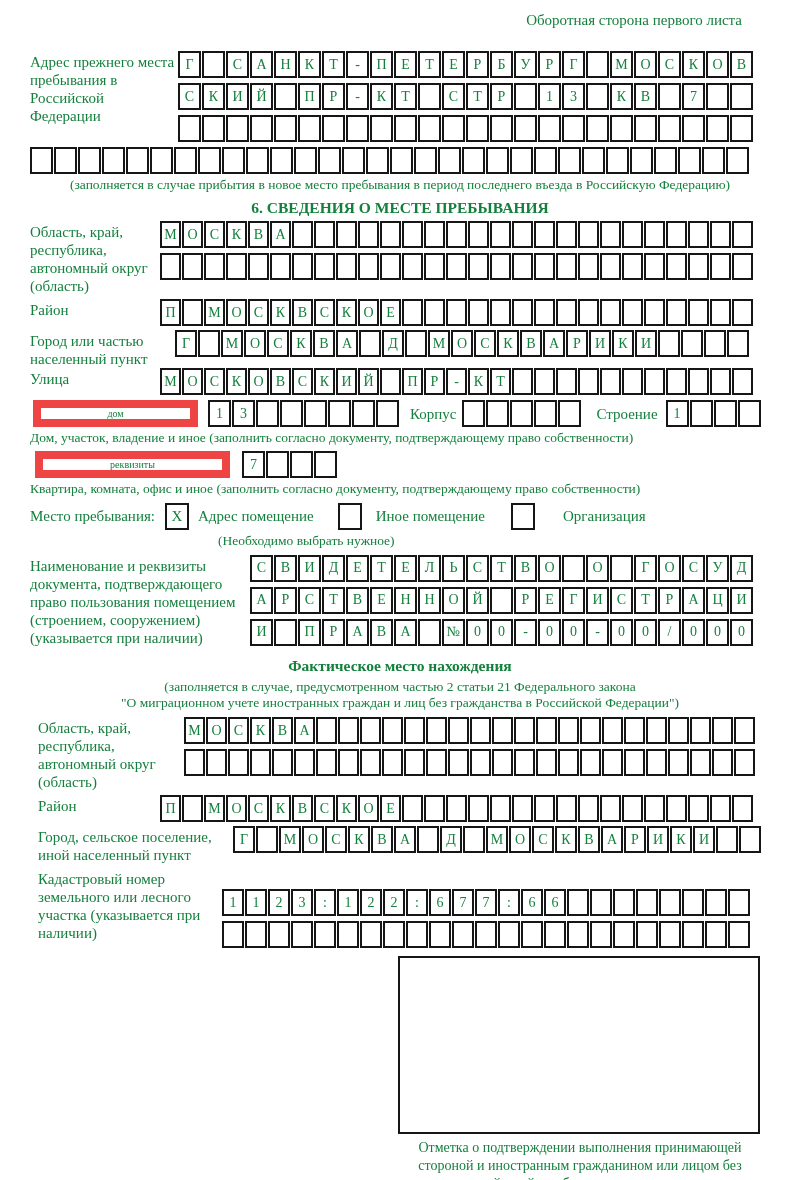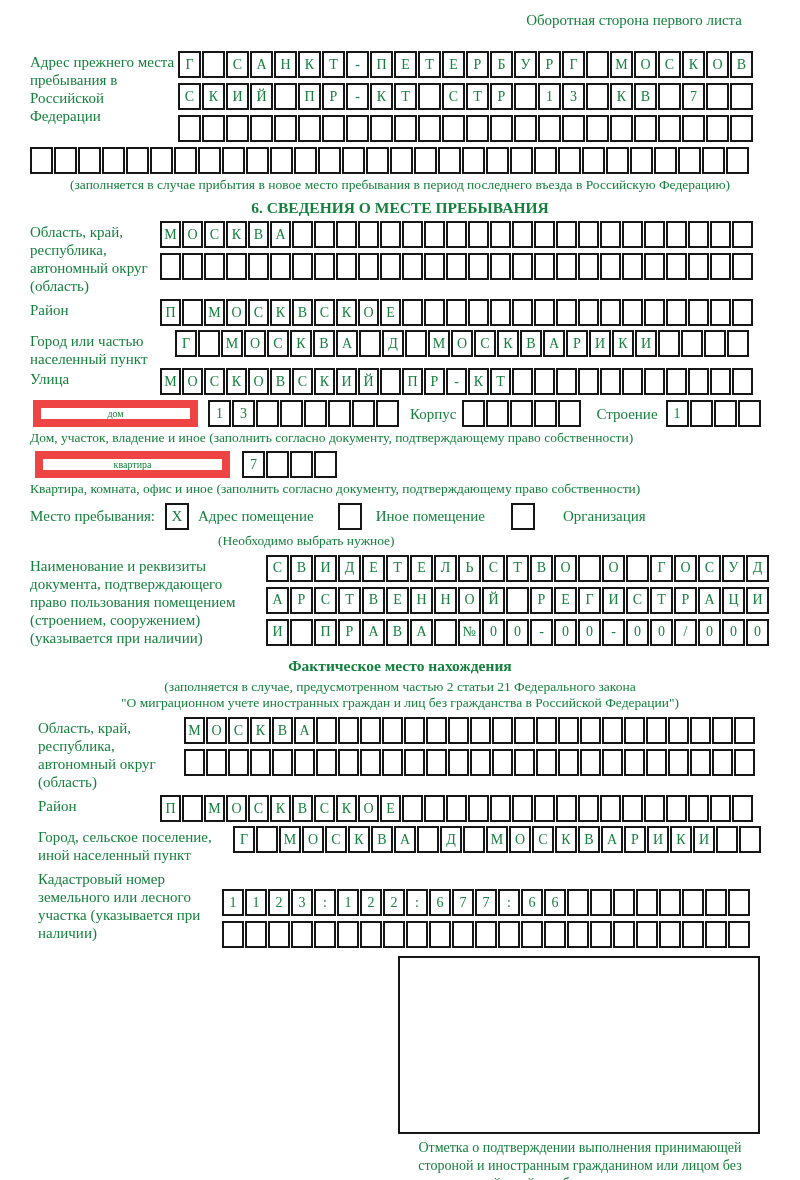--- a/index.html
+++ b/index.html
@@ -352,42 +352,42 @@
     <div class="boxes w24" style="margin-left:8px;">
         <span class="cell">1</span>
         <span class="cell"></span>
         <span class="cell"></span>
         <span class="cell"></span>
       </div>
   </div>
   <div class="note" style="margin-left:30px; margin-top:3px;">Дом, участок, владение и иное (заполнить согласно документу, подтверждающему право собственности)</div>
 
   <div class="fieldrow" style="margin-top:5px; margin-left:35px; align-items:center;">
-    <div class="labelbox" style="width:195px;">квартира</div>
+    <div class="labelbox" style="width:195px;">реквизиты</div>
     <div class="boxes w24" style="margin-left:12px;">
         <span class="cell">7</span>
         <span class="cell"></span>
         <span class="cell"></span>
         <span class="cell"></span>
       </div>
   </div>
   <div class="note" style="margin-left:30px; margin-top:3px;">Квартира, комната, офис и иное (заполнить согласно документу, подтверждающему право собственности)</div>
 
   <div class="stayrow">
     <span>Место пребывания:</span>
     <span class="chk" style="margin-left:10px;">X</span>
     <span style="margin-left:9px;">Адрес помещение</span>
     <span class="chk" style="margin-left:24px;"></span>
     <span style="margin-left:14px;">Иное помещение</span>
     <span class="chk" style="margin-left:26px;"></span>
     <span style="margin-left:28px;">Организация</span>
   </div>
   <div class="note" style="margin-left:218px; margin-top:3px;">(Необходимо выбрать нужное)</div>
 
-  <div class="fieldrow" style="margin-top:6px;gap:16px;">
+  <div class="fieldrow" style="margin-top:6px;">
     <div class="lbl" style="width:220px;">Наименование и реквизиты документа, подтверждающего право пользования помещением (строением, сооружением) (указывается при наличии)</div>
     <div class="rows">
       <div class="boxes w24">
           <span class="cell">С</span>
           <span class="cell">В</span>
           <span class="cell">И</span>
           <span class="cell">Д</span>
           <span class="cell">Е</span>
           <span class="cell">Т</span>
           <span class="cell">Е</span>

